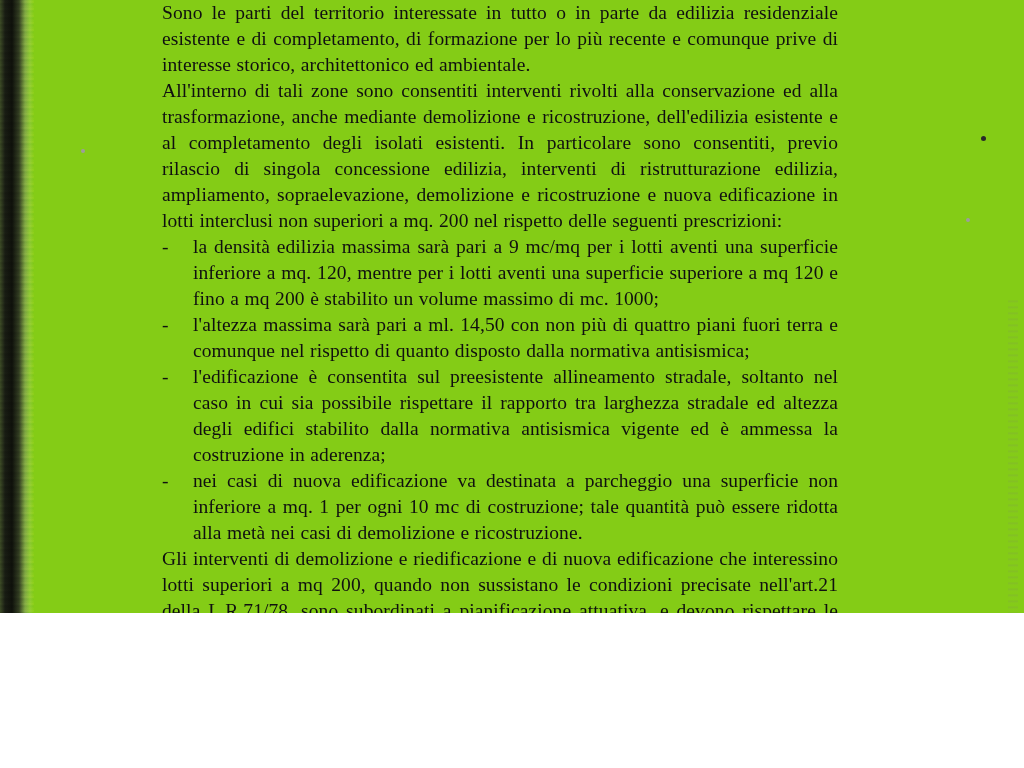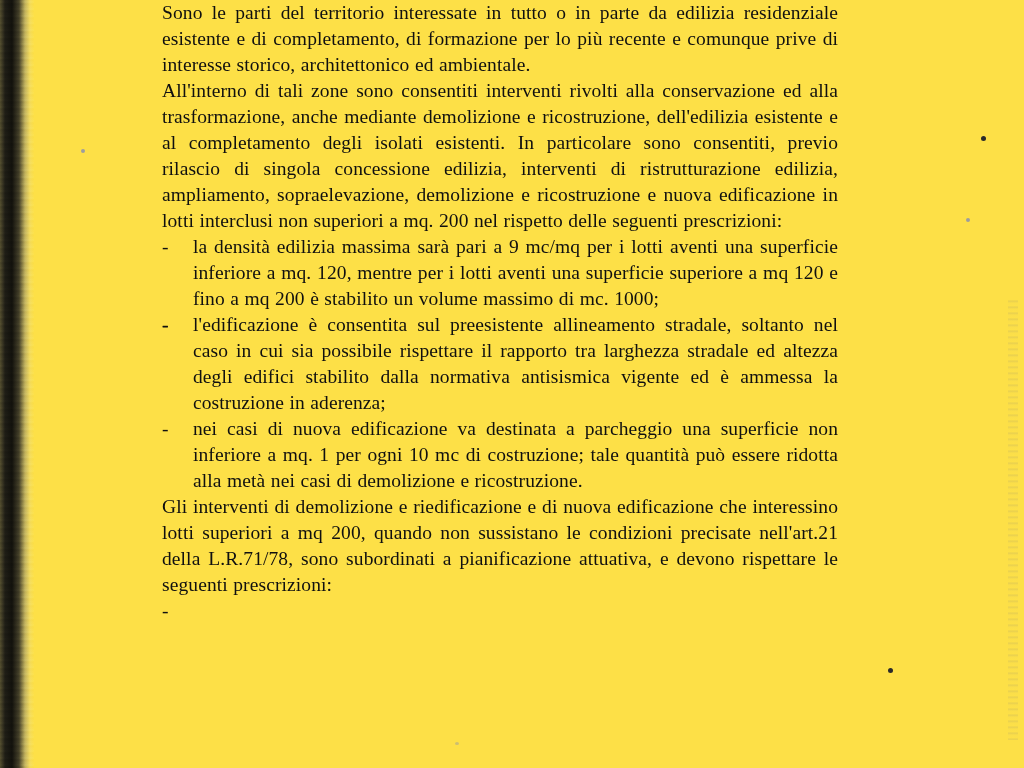--- a/index.html
+++ b/index.html
@@ -5,22 +5,22 @@
 <style>
   html, body {
     margin: 0;
     padding: 0;
     background: #ffffff;
   }
 
   .page {
     position: relative;
     width: 1024px;
-    height: 768px;
-    background: #fde047;
+    height: 613px;
+    background: #84cc16;
     overflow: hidden;
     font-family: "Liberation Serif", "DejaVu Serif", serif;
     color: #141414;
   }
 
   
   .binding-shadow {
     position: absolute;
     left: 0;
     top: 0;
@@ -142,20 +142,21 @@
 
     <p class="para">All'interno di tali zone sono consentiti interventi rivolti alla conservazione ed alla trasformazione, anche mediante demolizione e ricostruzione, dell'edilizia esistente e al completamento degli isolati esistenti. In particolare sono consentiti, previo rilascio di singola concessione edilizia, interventi di ristrutturazione edilizia, ampliamento, sopraelevazione, demolizione e ricostruzione e nuova edificazione in lotti interclusi non superiori a mq. 200 nel rispetto delle seguenti prescrizioni:</p>
 
     <ul class="list">
       <li class="list-item">
         <span class="dash">-</span>
         <span>la densità edilizia massima sarà pari a 9 mc/mq per i lotti aventi una superficie inferiore a mq. 120, mentre per i lotti aventi una superficie superiore a mq 120 e fino a mq 200 è stabilito un volume massimo di mc. 1000;</span>
       </li>
       <li class="list-item">
         <span class="dash">-</span>
+        <span>l'altezza massima sarà pari a ml. 14,50 con non più di quattro piani fuori terra e comunque nel rispetto di quanto disposto dalla normativa antisismica;</span>
       </li>
       <li class="list-item">
         <span class="dash">-</span>
         <span>l'edificazione è consentita sul preesistente allineamento stradale, soltanto nel caso in cui sia possibile rispettare il rapporto tra larghezza stradale ed altezza degli edifici stabilito dalla normativa antisismica vigente ed è ammessa la costruzione in aderenza;</span>
       </li>
       <li class="list-item">
         <span class="dash">-</span>
         <span>nei casi di nuova edificazione va destinata a parcheggio una superficie non inferiore a mq. 1 per ogni 10 mc di costruzione; tale quantità può essere ridotta alla metà nei casi di demolizione e ricostruzione.</span>
       </li>
     </ul>

